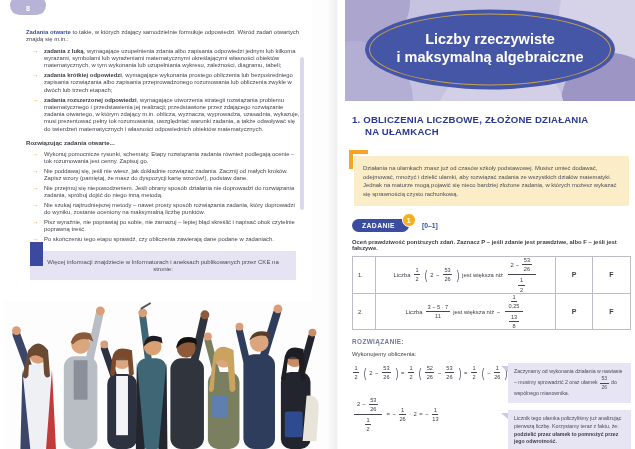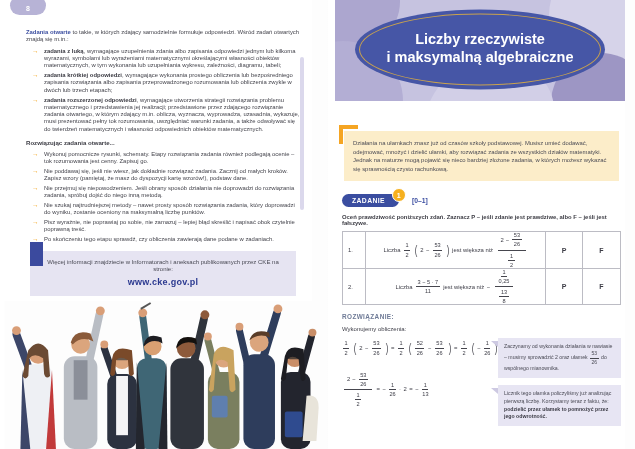--- a/index.html
+++ b/index.html
@@ -27,21 +27,21 @@
     position:relative; margin:7px 4px 0 4px; background:#e6e4f2; padding:8px 14px 7px;
     text-align:center; font-size:6px; color:#4a4a55;
   }
   .infobox .tab { position:absolute; left:0px; top:-9px; width:13px; height:24px; background:#3b4a9e; }
   .cke-link { display:block; margin-top:4px; font-size:9px; font-weight:bold; color:#2b3990; text-decoration:none; letter-spacing:.3px; }
   .photo { position:absolute; left:0; bottom:0; width:325px; height:148px; }
   
   .gutter { position:absolute; left:327px; top:0; width:11px; height:449px;
     background:linear-gradient(90deg, rgba(120,120,140,0) 0%, rgba(120,120,140,.10) 85%, rgba(120,120,140,0) 100%); }
   
-  .right-page { position:absolute; left:328px; top:0; width:297px; height:449px; background:#fff; }
+  .right-page { position:absolute; left:338px; top:0; width:297px; height:449px; background:#fff; }
   .banner { position:absolute; left:7px; top:0; right:0; height:101px; background:#c6c3e0; overflow:hidden; }
   .banner .c1 { position:absolute; left:-30px; top:-46px; width:95px; height:95px; border-radius:50%; background:#a59fca; opacity:.8; }
   .banner .c2 { position:absolute; left:-52px; bottom:-60px; width:120px; height:120px; border-radius:50%; background:#b3aed4; }
   .banner .c3 { position:absolute; right:-34px; top:-40px; width:110px; height:110px; border-radius:50%; background:#d6d3e9; }
   .banner .c4 { position:absolute; right:-26px; bottom:-52px; width:100px; height:100px; border-radius:50%; background:#9d96c4; }
   .banner .c5 { position:absolute; left:90px; bottom:-70px; width:130px; height:110px; border-radius:50%; background:#d2cfe7; transform:rotate(-18deg); }
   .ellipse {
     position:absolute; left:50%; top:50%; transform:translate(-50%,-52%);
     width:250px; height:80px; background:#4656a6; border-radius:50%;
     display:flex; align-items:center; justify-content:center;
@@ -147,21 +147,20 @@
         </div>
       <div class="bitem">
           <span class="arrow">→</span>
           <span class="btext">Po skończeniu tego etapu sprawdź, czy obliczenia zawierają dane podane w zadaniach.</span>
         </div>
     </div>
 
     <div class="infobox">
       <div class="tab"></div>
       <span>Więcej informacji znajdziecie w Informatorach i aneksach publikowanych przez CKE na stronie:</span>
-      <a class="cke-link" href="#">www.cke.gov.pl</a>
     </div>
   </div>
 
   <svg class="photo" viewBox="0 0 320 150" aria-hidden="true">
     <rect x="0" y="0" width="320" height="150" fill="#fdfdfd"></rect>
 
     <g>
         <line x1="26" y1="72" x2="12" y2="34" stroke="#3c4668" stroke-width="8" stroke-linecap="round"></line>
         <circle cx="12" cy="30" r="4.5" fill="#d99e77"></circle>
         <rect x="18" y="64" width="30" height="86" rx="10" fill="#eef0f4"></rect>
@@ -253,20 +252,24 @@
     <div class="c5"></div>
     <div class="ellipse">
       <div class="chapter-title">
         <div>Liczby rzeczywiste</div>
         <div>i maksymalną algebraiczne</div>
       </div>
     </div>
   </div>
 
   <div class="rp-content">
+    <div class="section-title">
+      <div>1. OBLICZENIA LICZBOWE, ZŁOŻONE DZIAŁANIA</div>
+      <div class="l2">NA UŁAMKACH</div>
+    </div>
 
     <div class="cream">Działania na ułamkach znasz już od czasów szkoły podstawowej. Musisz umieć dodawać, odejmować, mnożyć i dzielić ułamki, aby rozwiązać zadania ze wszystkich działów matematyki. Jednak na maturze mogą pojawić się nieco bardziej złożone zadania, w których możesz wykazać się sprawnością czysto rachunkową.</div>
 
     <div class="task-row">
       <div class="badge">
         <span>ZADANIE</span>
         <span class="badge-num">1</span>
       </div>
       <span class="points">[0–1]</span>
     </div>

